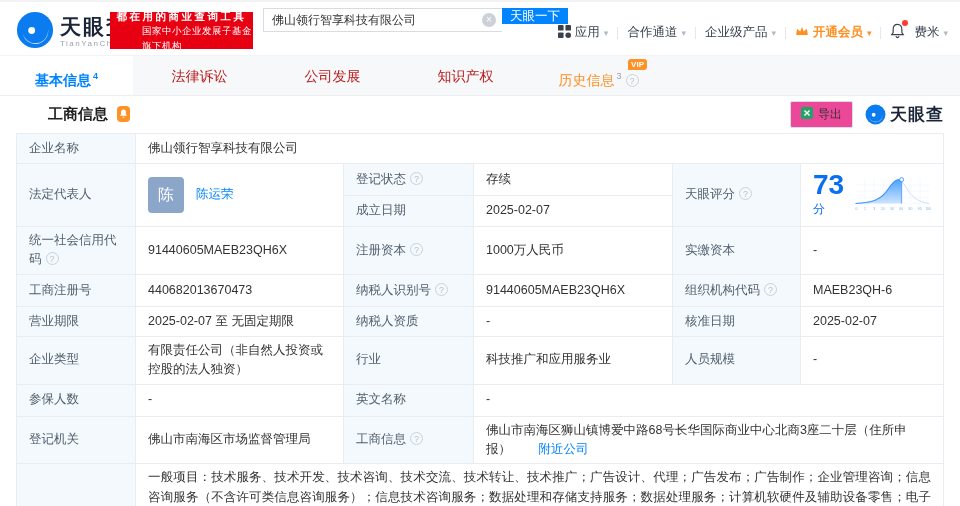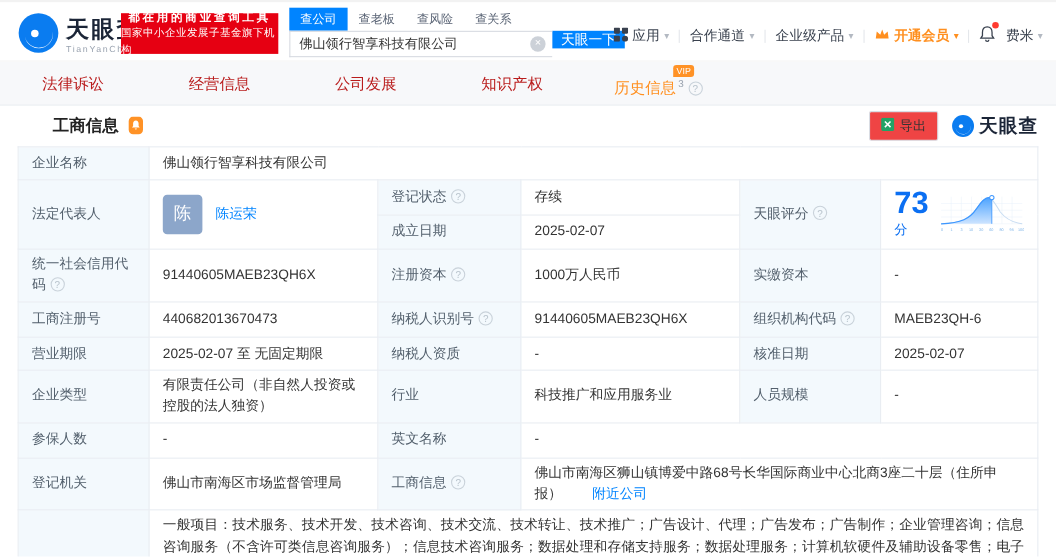--- a/index.html
+++ b/index.html
@@ -8,21 +8,21 @@
 
   
   .header { position:relative; height:56px; background:#fff; border-top:2px solid #f2f2f2; border-bottom:1px solid #f3f3f3; }
   .logo { position:absolute; left:16px; top:9px; display:flex; align-items:center; gap:6px; }
   .logo-txt { line-height:1; }
   .logo-name { font-size:21px; font-weight:bold; color:#1b2537; letter-spacing:2px; }
   .logo-domain { font-size:8px; color:#9aa3b0; letter-spacing:1.5px; margin-top:3px; }
   .slogan { position:absolute; left:110px; top:10px; width:143px; height:37px; background:#e60012; color:#fff;
     display:flex; flex-direction:column; justify-content:center; align-items:center; line-height:1.55; }
   .slogan .s1 { font-size:10.5px; letter-spacing:2.5px; font-weight:bold; }
-  .slogan .s2 { font-size:9.5px; letter-spacing:0.5px; }
+  .slogan .s2 { font-size:9.5px; letter-spacing:0.5px;margin-left:32px; }
 
   .search { position:absolute; left:263px; top:6px; width:305px; }
   .search-tabs { display:flex; align-items:flex-end; height:20px; font-size:11px; }
   .stab { padding:3px 10px 3px 10px; color:#5a6475; cursor:pointer; }
   .stab.active { background:#0084ff; color:#fff; }
   .search-box { display:flex; height:24px; }
   .search-field { position:relative; flex:1; }
   .search-field input { width:100%; height:24px; border:1px solid #d7dbe2; border-right:none; padding:0 24px 0 8px;
     font-size:12px; color:#333; outline:none; font-family:inherit; }
   .clear-ic { position:absolute; right:6px; top:5px; width:14px; height:14px; border-radius:50%;
@@ -38,32 +38,32 @@
   .bell-wrap { position:relative; cursor:pointer; }
   .bell-dot { position:absolute; top:-3px; right:-3px; width:6px; height:6px; background:#ff3b30; border-radius:50%; }
 
   
   .nav { height:40px; background:#f7f8fa; border-bottom:1px solid #ecEEF2; display:flex; }
   .nav-tab { width:133px; text-align:center; line-height:40px; font-size:14px; color:#b91c1c; cursor:pointer; position:relative; }
   .nav-tab.active { background:#fff; color:#0084ff; font-weight:bold; }
   .nav-tab sup { font-size:9px; margin-left:2px; color:#9aa3af; }
   .nav-tab.active sup { color:#0084ff; }
   .nav-tab.history { color:#ff8f1f; }
-  .vip-badge { position:absolute; top:3px; right:34px; background:#ff9226; color:#fff; font-size:8px; font-weight:normal;
+  .vip-badge { position:absolute; top:3px; right:18px; background:#ff9226; color:#fff; font-size:8px; font-weight:bold;
     padding:0 3px; border-radius:3px 3px 3px 0; line-height:11px; }
   .q { display:inline-block; width:13px; height:13px; border:1px solid #c9d2da; border-radius:50%;
     color:#b8c3cc; font-size:9px; line-height:12px; text-align:center; margin-left:4px; vertical-align:1px; cursor:pointer; }
 
   
   .section-head { height:37px; display:flex; align-items:center; padding:0 16px; }
   .section-title { font-size:15px; font-weight:bold; color:#222;margin-left:32px; }
   .pin-ic { margin-left:8px; width:16px; height:17px; }
   .head-right { margin-left:auto; display:flex; align-items:center; gap:12px; }
   .export-btn { display:flex; align-items:center; gap:5px; border:1px solid #d9dde4; border-radius:2px;
-    padding:4px 10px; font-size:12px; color:#333; background:#ef4444; cursor:pointer; font-family:inherit; }
+    padding:4px 10px; font-size:12px; color:#333; background:#ec4899; cursor:pointer; font-family:inherit; }
   .watermark { display:flex; align-items:center; gap:4px; }
   .wm-name { font-size:17px; font-weight:bold; color:#1b2537; letter-spacing:1px; }
 
   
   table.info { width:928px; margin:0 16px; border-collapse:collapse; table-layout:fixed; font-size:12.5px; }
   .info td { border:1px solid #e9edf2; padding:4px 12px; vertical-align:middle; line-height:1.55; color:#333; }
   .info td.l { background:#f3f9fd; color:#53606d; }
   .link { color:#0084ff; cursor:pointer; text-decoration:none; }
   .green { color:#36b24a; }
   .legal-cell { display:flex; align-items:center; gap:12px; }
@@ -91,26 +91,20 @@
       <div class="logo-domain">TianYanCha.com</div>
     </span>
   </div>
 
   <div class="slogan">
     <div class="s1">都在用的商业查询工具</div>
     <div class="s2">国家中小企业发展子基金旗下机构</div>
   </div>
 
   <div class="search">
-    <div class="search-tabs">
-      <span class="stab active">查公司</span>
-      <span class="stab">查老板</span>
-      <span class="stab">查风险</span>
-      <span class="stab">查关系</span>
-    </div>
     <div class="search-box">
       <span class="search-field">
         <input type="text" value="佛山领行智享科技有限公司" style="">
         <span class="clear-ic">×</span>
       </span>
       <button class="search-btn">天眼一下</button>
     </div>
   </div>
 
   <div class="top-menu">
@@ -155,25 +149,25 @@
       <span class="bell-dot"></span>
     </span>
     <span class="tm-item">
       <span>费米</span>
       <span class="caret">▾</span>
     </span>
   </div>
 </div>
 
 <div class="nav">
+  <div class="nav-tab active">
+    <span>基本信息</span><sup>4</sup>
+  </div>
   <div class="nav-tab">
     <span>法律诉讼</span>
-  </div>
-  <div class="nav-tab">
-    <span>经营信息</span>
   </div>
   <div class="nav-tab">
     <span>公司发展</span>
   </div>
   <div class="nav-tab">
     <span>知识产权</span>
   </div>
   <div class="nav-tab history">
     <span class="vip-badge">VIP</span>
     <span>历史信息</span><sup>3</sup><span class="q">?</span>

